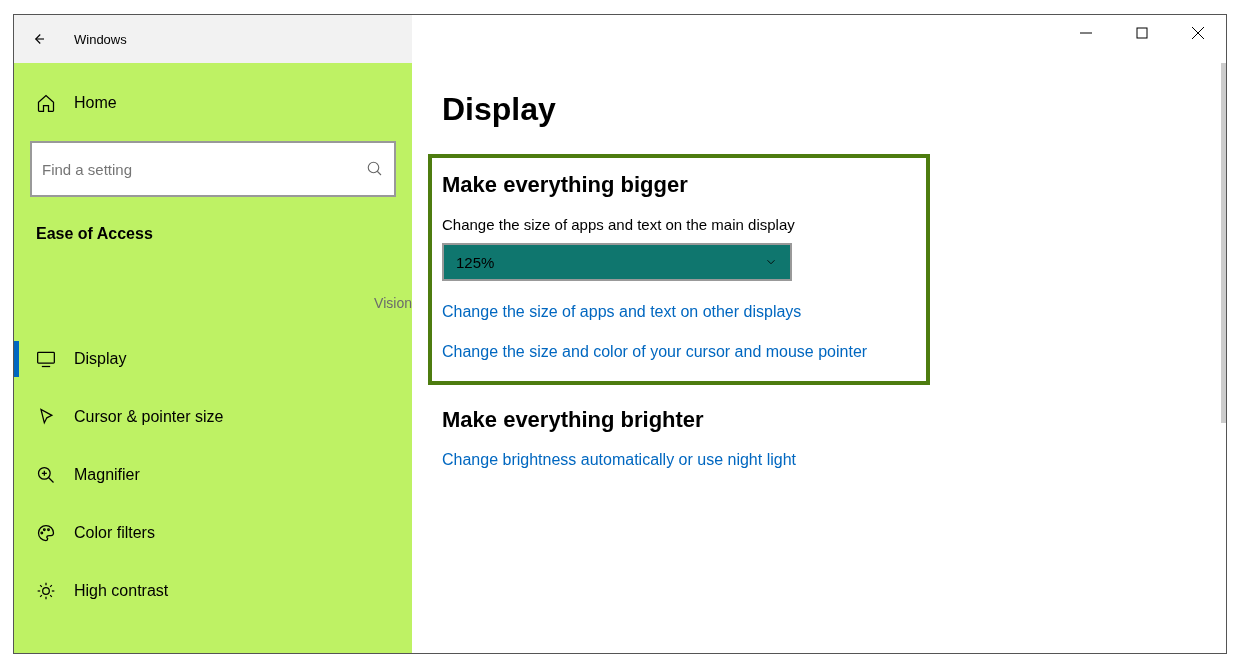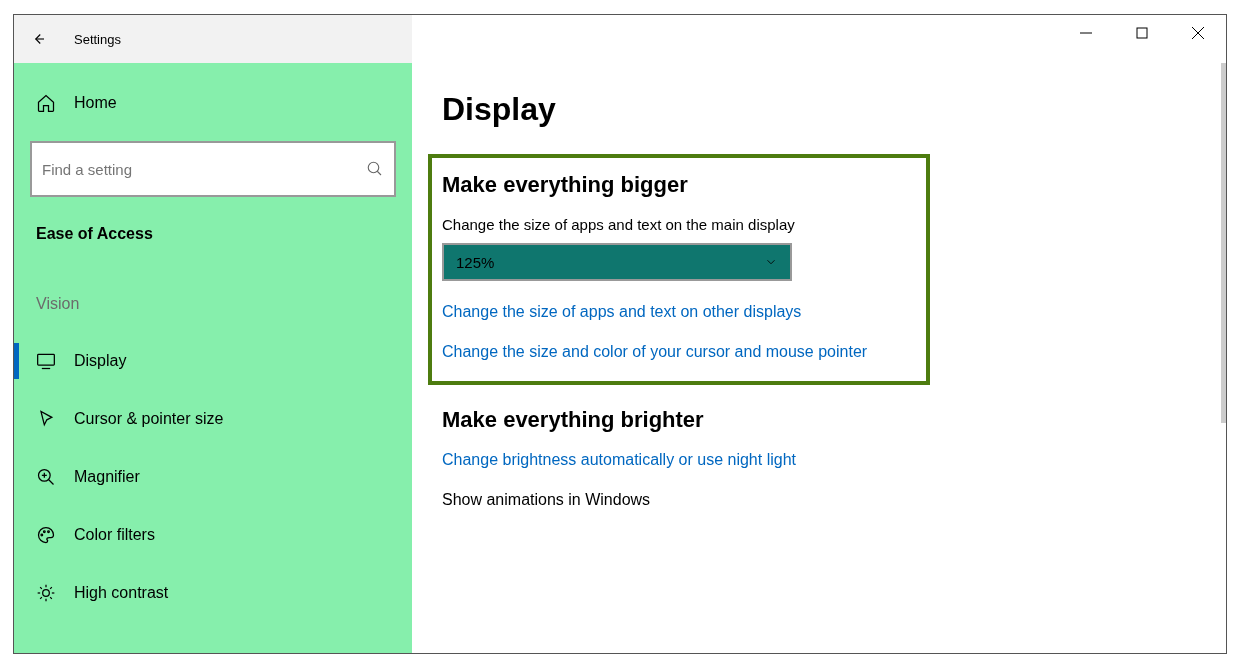--- a/index.html
+++ b/index.html
@@ -62,21 +62,21 @@
     cursor: pointer;
   }
   
   .body {
     flex: 1;
     display: flex;
     overflow: hidden;
   }
   .sidebar {
     width: 398px;
-    background: #86efac;
+    background: #bef264;
     padding-top: 20px;
     overflow-y: auto;
   }
   .home-row {
     display: flex;
     align-items: center;
     padding: 10px 0 10px 22px;
     gap: 18px;
     cursor: pointer;
   }
@@ -101,22 +101,23 @@
     background: transparent;
   }
   .search-icon { width: 18px; height: 18px; opacity: 0.6; }
   .category-heading {
     font-weight: 600;
     font-size: 16px;
     margin: 28px 0 0 22px;
   }
   .subheading {
     color: #6b6b6b;
-    font-size: 16px;
+    font-size: 14px;
     margin: 52px 0 8px 22px;
+    text-align: right;
   }
   .nav-list { margin-top: 22px; }
   .nav-item {
     display: flex;
     align-items: center;
     height: 52px;
     padding-left: 22px;
     gap: 18px;
     cursor: pointer;
     position: relative;
@@ -202,21 +203,21 @@
 <div class="window">
 
   <div class="titlebar">
     <div class="left-header">
       <div class="back-btn">
         <svg width="18" height="18" viewBox="0 0 24 24" fill="none" stroke="#000" stroke-width="1.5">
             <path d="M15 6l-6 6 6 6"></path>
             <path d="M9 12h11"></path>
           </svg>
       </div>
-      <div class="app-title">Settings</div>
+      <div class="app-title">Windows</div>
     </div>
     <div class="win-controls">
       <div class="win-btn">
         <svg width="12" height="12" viewBox="0 0 12 12" stroke="#000">
             <line x1="0" y1="6" x2="12" y2="6"></line>
           </svg>
       </div>
       <div class="win-btn">
         <svg width="12" height="12" viewBox="0 0 12 12" fill="none" stroke="#000">
             <rect x="1" y="1" width="10" height="10"></rect>
@@ -329,17 +330,16 @@
               <path d="M6 9l6 6 6-6"></path>
             </svg>
         </div>
         <a class="link">Change the size of apps and text on other displays</a>
         <a class="link" style="margin-bottom:0">Change the size and color of your cursor and mouse pointer</a>
       </div>
 
       <div class="section-title mt">Make everything brighter</div>
       <a class="link">Change brightness automatically or use night light</a>
 
-      <div class="plain-text">Show animations in Windows</div>
     </div>
 
   </div>
 </div>
 
 </body></html>

